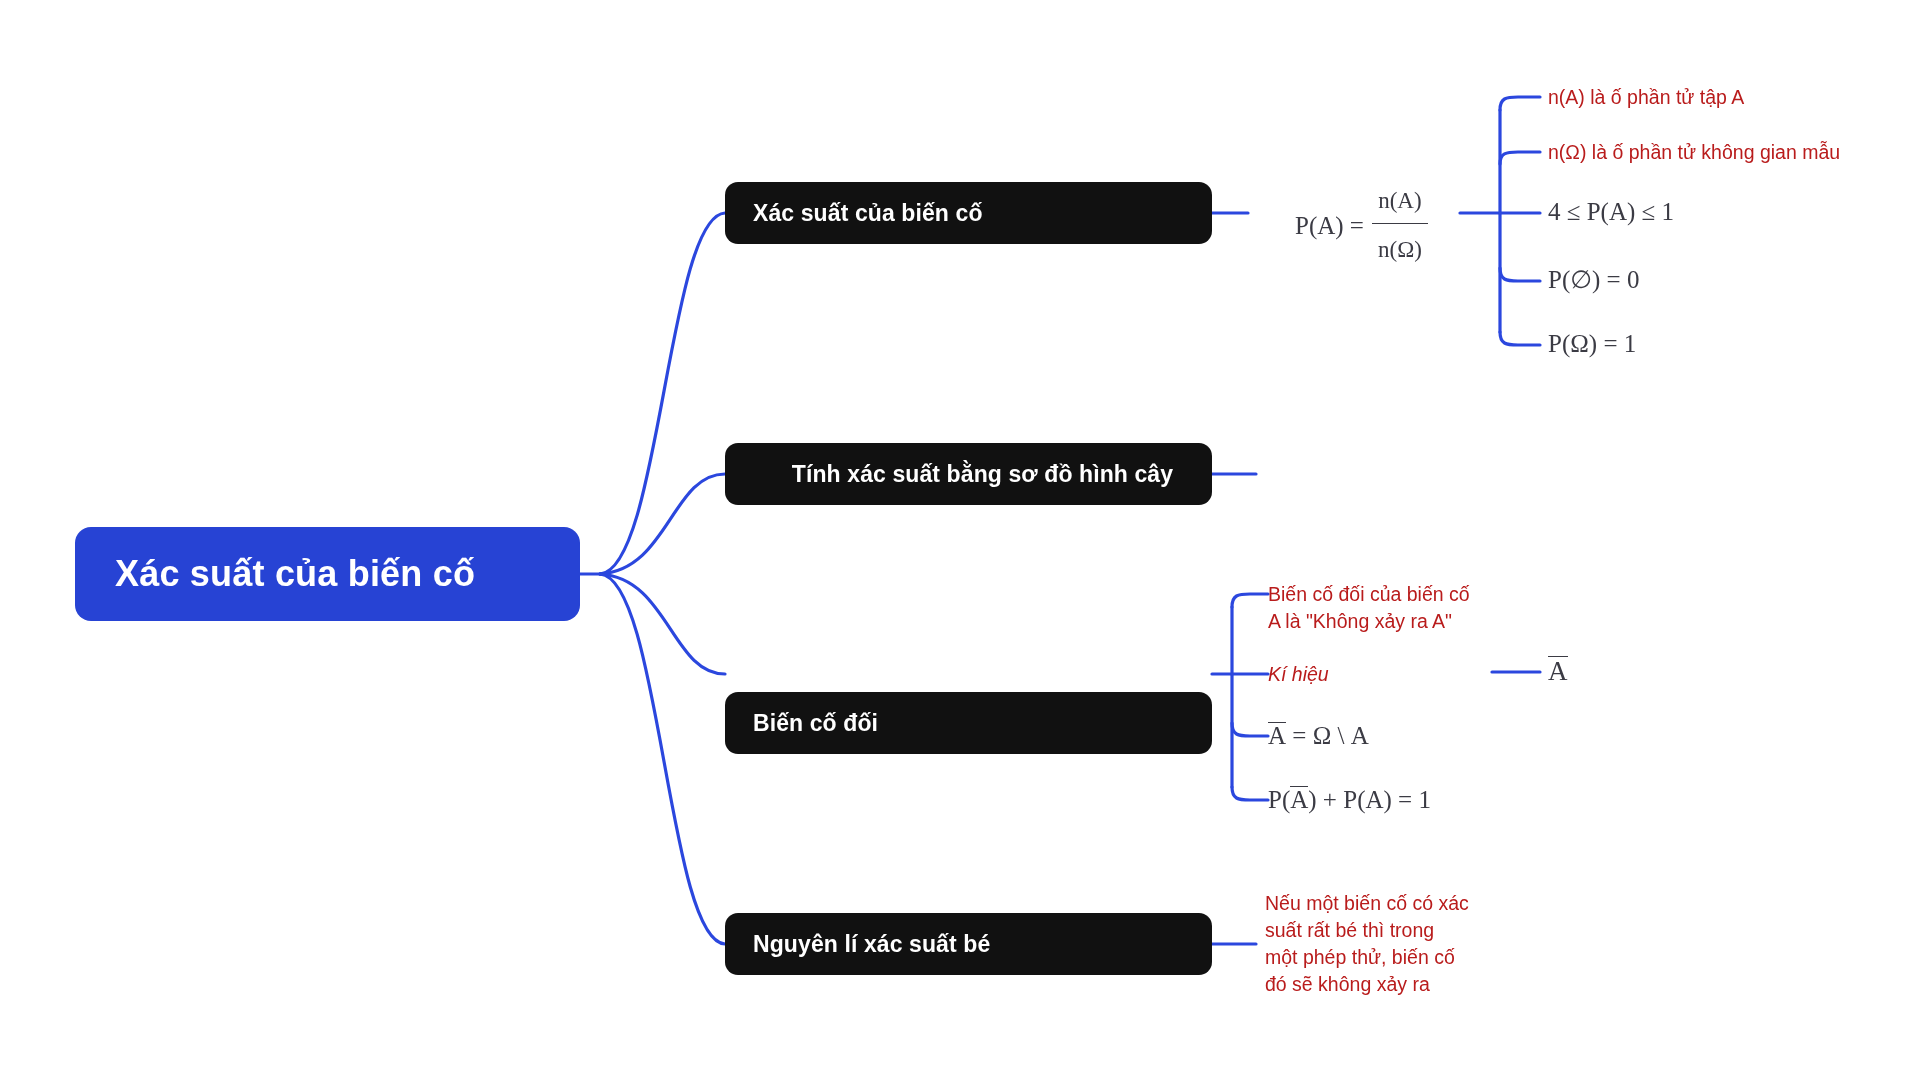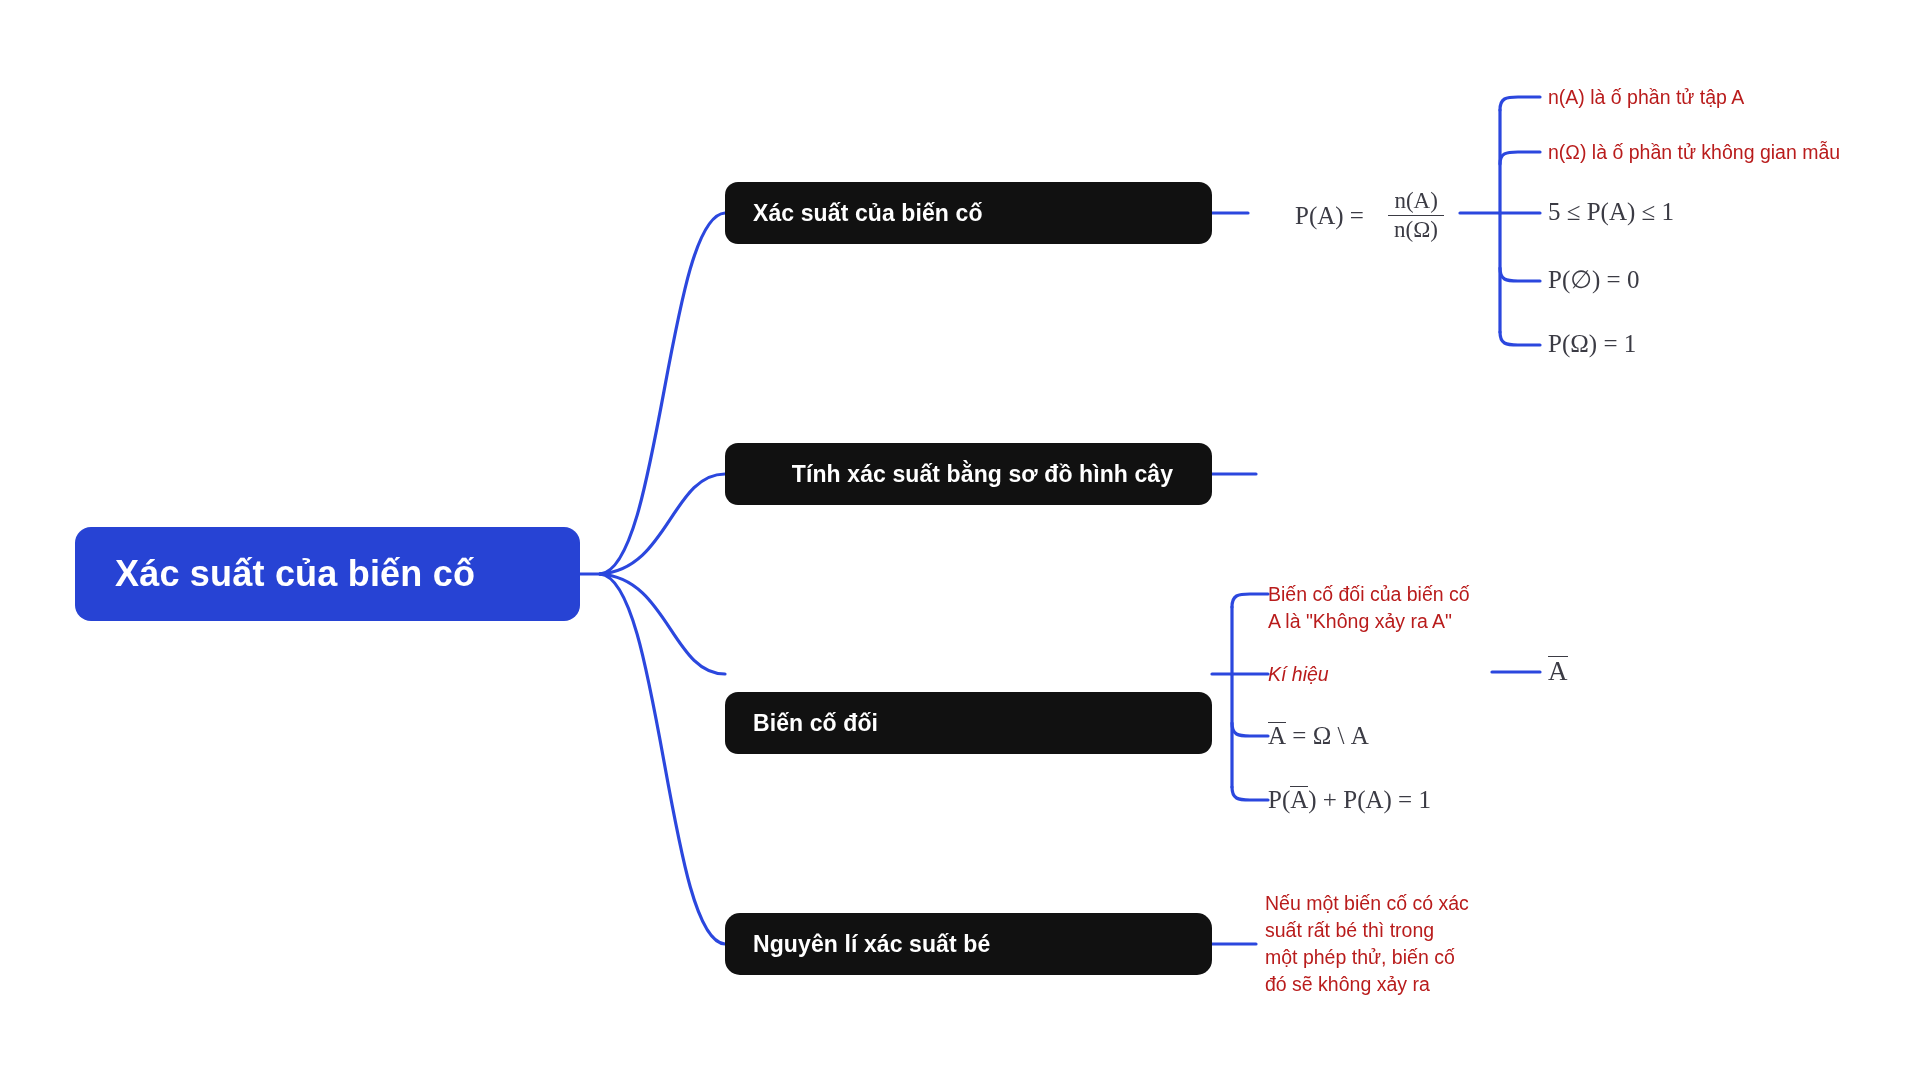--- a/index.html
+++ b/index.html
@@ -69,21 +69,21 @@
     color: #ffffff;
     font-size: 23px;
     font-weight: 700;
     letter-spacing: 0.1px;
     white-space: nowrap;
   }
 
   .branch-1 { top: 182px; }
   .branch-2 { top: 443px; justify-content: center; }
   .branch-3 { top: 664px; margin-top: 28px; }
-  .branch-4 { top: 913px; border-radius: 15px; }
+  .branch-4 { top: 913px; }
 
   
   .leaf {
     position: absolute;
     color: #b91c1c;
     font-size: 19.5px;
     line-height: 27px;
     white-space: pre-line;
   }
 
@@ -101,33 +101,33 @@
     display: inline-flex;
     align-items: center;
     font-family: "Liberation Serif", serif;
     font-size: 25px;
     color: #3b3b44;
   }
   .frac-lhs { margin-right: 6px; margin-left: 40px; }
   .frac {
     display: inline-flex;
     flex-direction: column;
-    align-items: flex-end;
+    align-items: center;
     vertical-align: middle;
     margin-left: 2px;
+    gap: 8px;
   }
   .frac .num {
     padding: 0 6px 1px 6px;
     font-size: 23px;
   }
   .frac .den {
-    padding: 1px 6px 0 6px;
+    padding: 13px 6px 0 6px;
     border-top: 1.6px solid #3b3b44;
     font-size: 23px;
-    margin-left: 16px;
   }
 
   .ovl {
     border-top: 1.6px solid #3b3b44;
     padding-top: 0px;
     display: inline-block;
     line-height: 1.05;
   }
 
   .leaf-a-bar {
@@ -206,21 +206,21 @@
     <span class="frac">
       <span class="num">n(A)</span>
       <span class="den">n(Ω)</span>
     </span>
   </div>
 
   <div class="leaf" style="left:1548px; top:84px;">n(A) là ố phần tử tập A</div>
 
   <div class="leaf" style="left:1548px; top:139px;">n(Ω) là ố phần tử không gian mẫu</div>
 
-  <div class="leaf-math" style="left:1548px; top:198px;">5 ≤ P(A) ≤ 1</div>
+  <div class="leaf-math" style="left:1548px; top:198px;">4 ≤ P(A) ≤ 1</div>
 
   <div class="leaf-math" style="left:1548px; top:266px;">P(∅) = 0</div>
 
   <div class="leaf-math" style="left:1548px; top:330px;">P(Ω) = 1</div>
 
 
   <div class="leaf" style="left:1268px; top:581px;">Biến cố đối của biến cố
 A là "Không xảy ra A"</div>
 
   <div class="leaf" style="left:1268px; top:661px;font-style:italic;">Kí hiệu</div>

